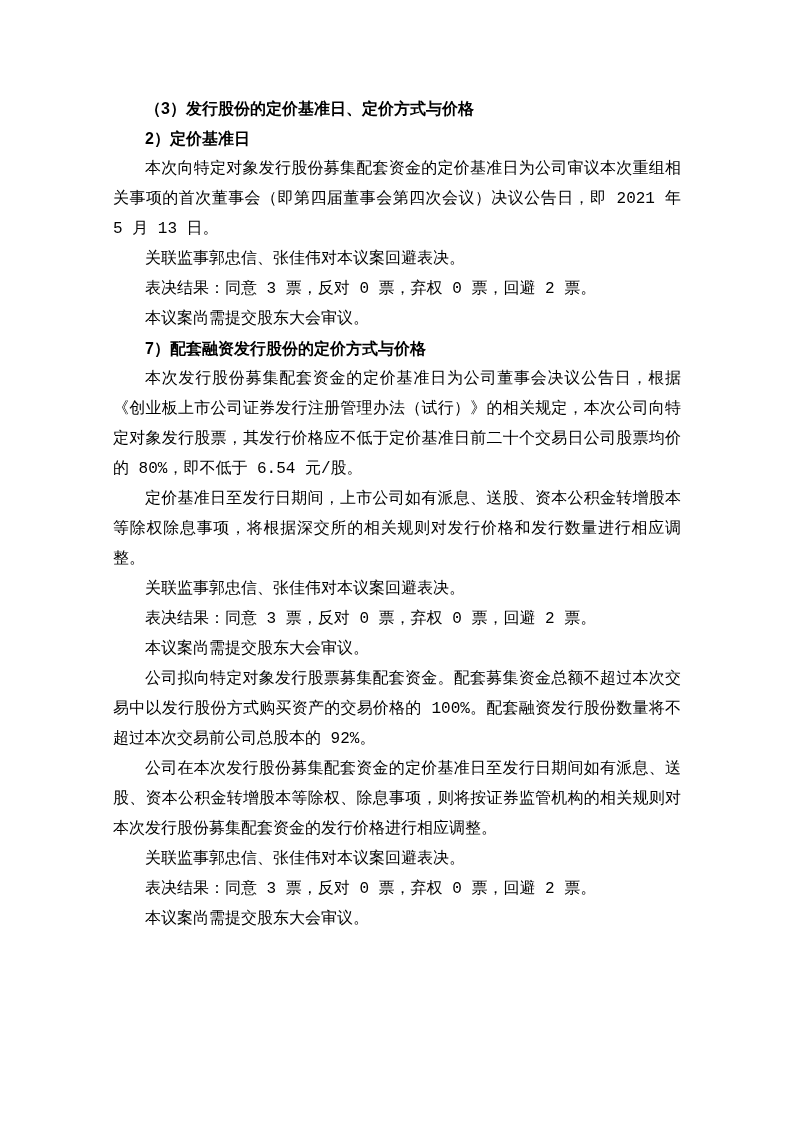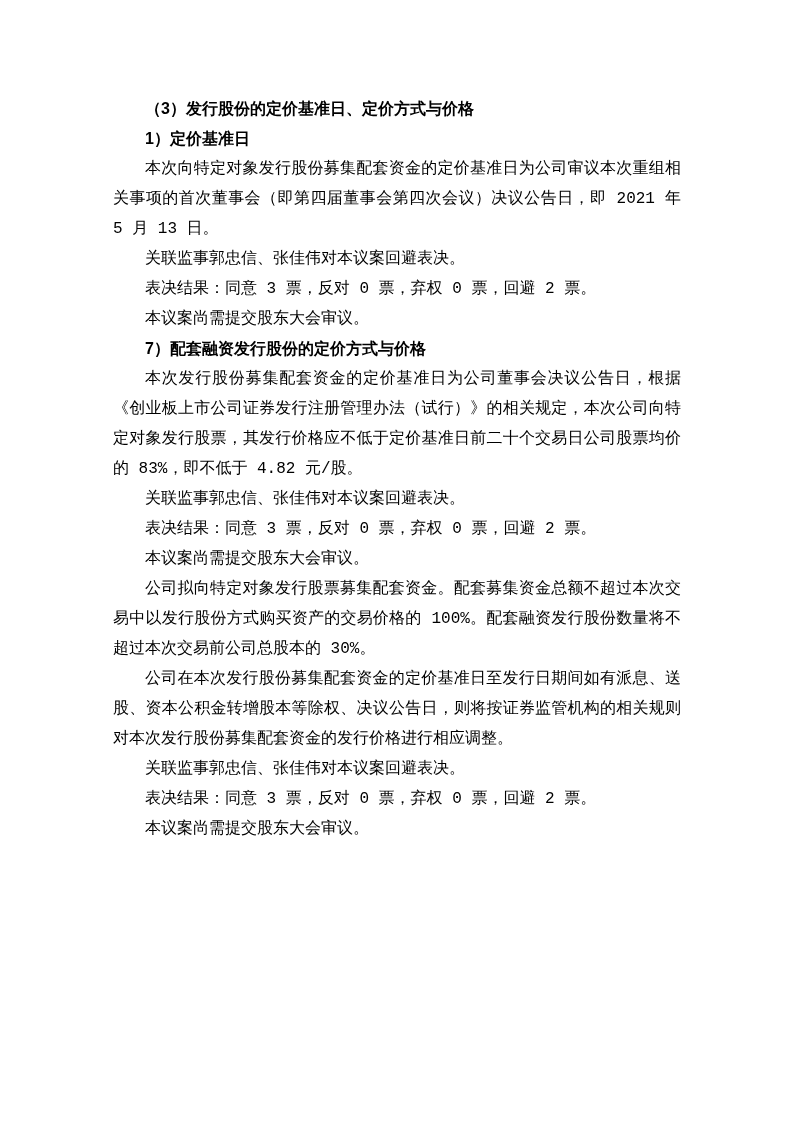--- a/index.html
+++ b/index.html
@@ -42,29 +42,30 @@
     font-family: "Liberation Sans", "DejaVu Sans", sans-serif;
     font-weight: 700;
   }
 </style>
 </head>
 <body>
 
 <div class="page">
   <div class="content" id="doc-content">
       <p class="heading">（3）发行股份的定价基准日、定价方式与价格</p>
-      <p class="heading">1）定价基准日</p>
+      <p class="heading">2）定价基准日</p>
       <p class="para">本次向特定对象发行股份募集配套资金的定价基准日为公司审议本次重组相关事项的首次董事会（即第四届董事会第四次会议）决议公告日，即 2021 年 5 月 13 日。</p>
       <p class="para">关联监事郭忠信、张佳伟对本议案回避表决。</p>
       <p class="para">表决结果：同意 3 票，反对 0 票，弃权 0 票，回避 2 票。</p>
       <p class="para">本议案尚需提交股东大会审议。</p>
       <p class="heading">7）配套融资发行股份的定价方式与价格</p>
-      <p class="para">本次发行股份募集配套资金的定价基准日为公司董事会决议公告日，根据《创业板上市公司证券发行注册管理办法（试行）》的相关规定，本次公司向特定对象发行股票，其发行价格应不低于定价基准日前二十个交易日公司股票均价的 83%，即不低于 4.82 元/股。</p>
+      <p class="para">本次发行股份募集配套资金的定价基准日为公司董事会决议公告日，根据《创业板上市公司证券发行注册管理办法（试行）》的相关规定，本次公司向特定对象发行股票，其发行价格应不低于定价基准日前二十个交易日公司股票均价的 80%，即不低于 6.54 元/股。</p>
+      <p class="para">定价基准日至发行日期间，上市公司如有派息、送股、资本公积金转增股本等除权除息事项，将根据深交所的相关规则对发行价格和发行数量进行相应调整。</p>
       <p class="para">关联监事郭忠信、张佳伟对本议案回避表决。</p>
       <p class="para">表决结果：同意 3 票，反对 0 票，弃权 0 票，回避 2 票。</p>
       <p class="para">本议案尚需提交股东大会审议。</p>
-      <p class="para">公司拟向特定对象发行股票募集配套资金。配套募集资金总额不超过本次交易中以发行股份方式购买资产的交易价格的 100%。配套融资发行股份数量将不超过本次交易前公司总股本的 30%。</p>
-      <p class="para">公司在本次发行股份募集配套资金的定价基准日至发行日期间如有派息、送股、资本公积金转增股本等除权、决议公告日，则将按证券监管机构的相关规则对本次发行股份募集配套资金的发行价格进行相应调整。</p>
+      <p class="para">公司拟向特定对象发行股票募集配套资金。配套募集资金总额不超过本次交易中以发行股份方式购买资产的交易价格的 100%。配套融资发行股份数量将不超过本次交易前公司总股本的 92%。</p>
+      <p class="para">公司在本次发行股份募集配套资金的定价基准日至发行日期间如有派息、送股、资本公积金转增股本等除权、除息事项，则将按证券监管机构的相关规则对本次发行股份募集配套资金的发行价格进行相应调整。</p>
       <p class="para">关联监事郭忠信、张佳伟对本议案回避表决。</p>
       <p class="para">表决结果：同意 3 票，反对 0 票，弃权 0 票，回避 2 票。</p>
       <p class="para">本议案尚需提交股东大会审议。</p>
     </div>
 </div>
 
 </body></html>

